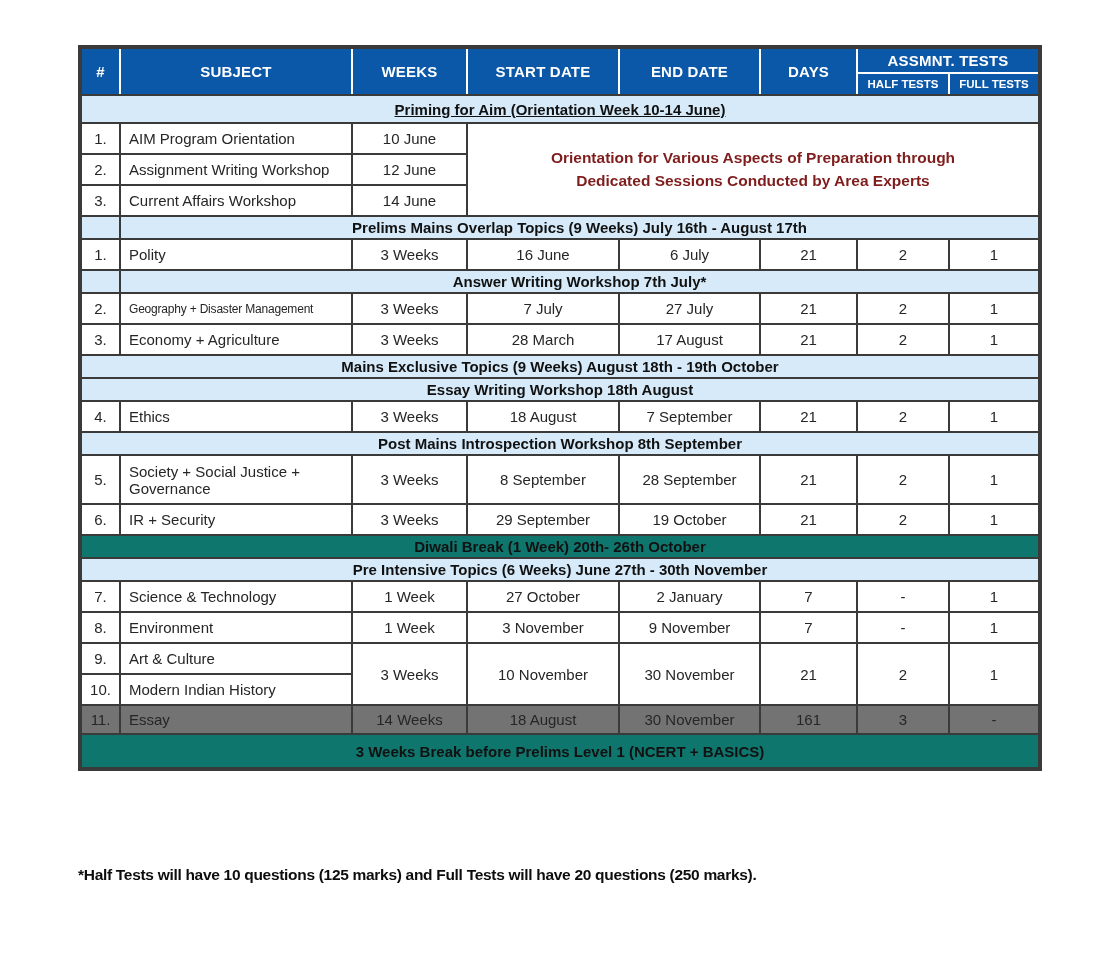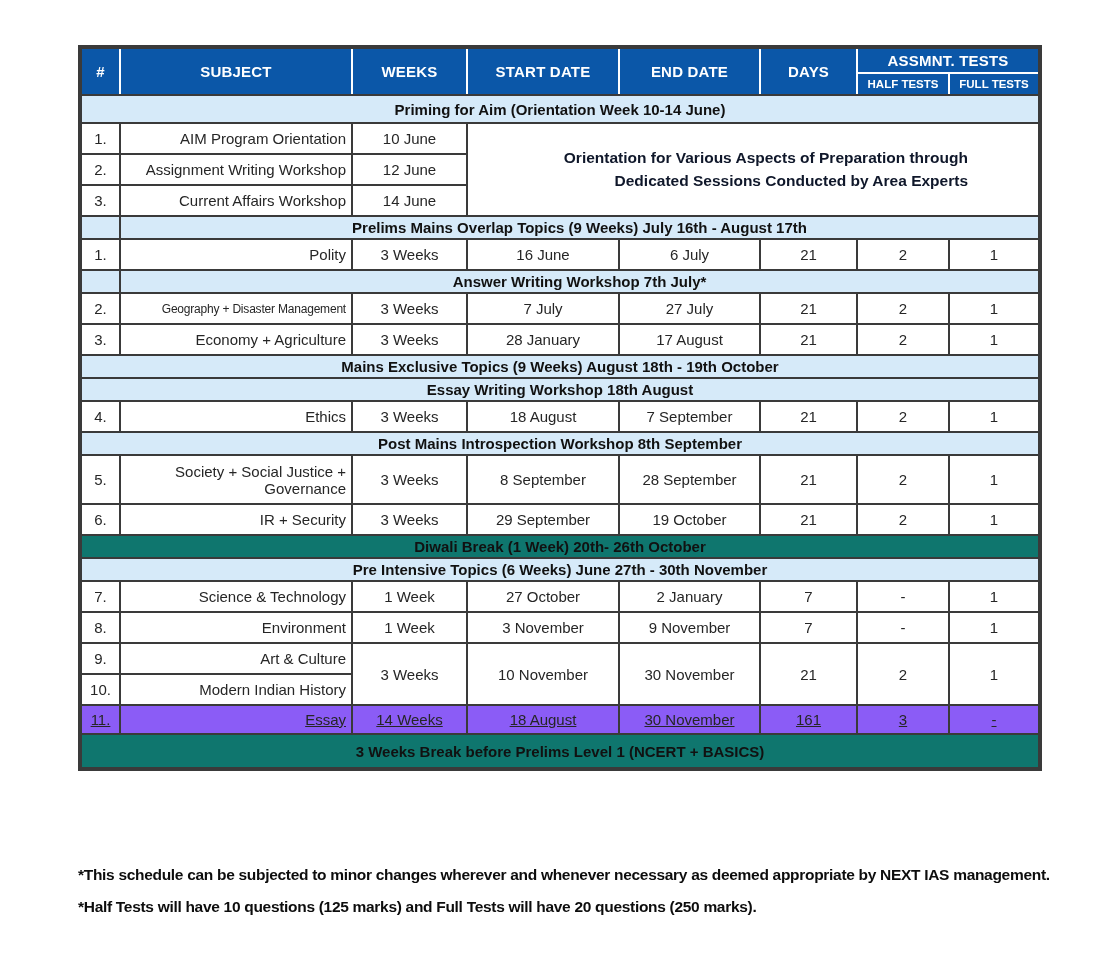--- a/index.html
+++ b/index.html
@@ -47,32 +47,32 @@
   td.sec{
     background:#d6eaf9;
     font-weight:bold;
     font-size:15px;
     color:#111111;
     height:21px;
   }
   td.sec-green{background:#0f766e;}
   td.sec-num{background:#d6eaf9;}
   
-  td.subject{text-align:right;padding-left:19px;}
+  td.subject{text-align:left;padding-left:8px;}
   td.subject.sm{font-size:12px;letter-spacing:-0.2px;}
   td.note{
-    font-weight:bold;font-size:15.5px;color:#0f172a;background:#ffffff;text-align:right;
+    font-weight:bold;font-size:15.5px;color:#7f1d1d;background:#ffffff;
   }
   td.note .note-inner{max-width:430px;margin:0 auto;line-height:1.45;}
   tr.row-tall td{height:49px;}
-  tr.row-priming td{height:28px;}
+  tr.row-priming td{height:28px;text-decoration:underline;}
   tr.row-final td{height:35px;}
   tr.row-essay td{height:29px;}
   
-  tr.hl td{background:#8b5cf6;text-decoration:underline;}
+  tr.hl td{background:#737373;}
   
   .footnotes{position:absolute;left:78px;top:866px;width:980px;}
   .footnote{
     font-weight:bold;
     font-size:15.5px;
     color:#0d0d0d;
     letter-spacing:-0.3px;
     margin:0 0 13px 0;
     line-height:1.2;
   }
@@ -159,21 +159,21 @@
     <td>7 July</td>
     <td>27 July</td>
     <td>21</td>
     <td>2</td>
     <td>1</td>
   </tr>
   <tr>
     <td>3.</td>
     <td class="subject">Economy + Agriculture</td>
     <td>3 Weeks</td>
-    <td>28 January</td>
+    <td>28 March</td>
     <td>17 August</td>
     <td>21</td>
     <td>2</td>
     <td>1</td>
   </tr>
 
   <tr>
     <td class="sec" colspan="8">Mains Exclusive Topics (9 Weeks) August 18th - 19th October</td>
   </tr>
 
@@ -273,15 +273,14 @@
   </tr>
 
   <tr class="row-final">
     <td class="sec sec-green" colspan="8">3 Weeks Break before Prelims Level 1 (NCERT + BASICS)</td>
   </tr>
 </tbody>
     </table>
 </div>
 
 <div class="footnotes">
-  <p class="footnote">*This schedule can be subjected to minor changes wherever and whenever necessary as deemed appropriate by NEXT IAS management.</p>
   <p class="footnote">*Half Tests will have 10 questions (125 marks) and Full Tests will have 20 questions (250 marks).</p>
 </div>
 
 </body></html>

